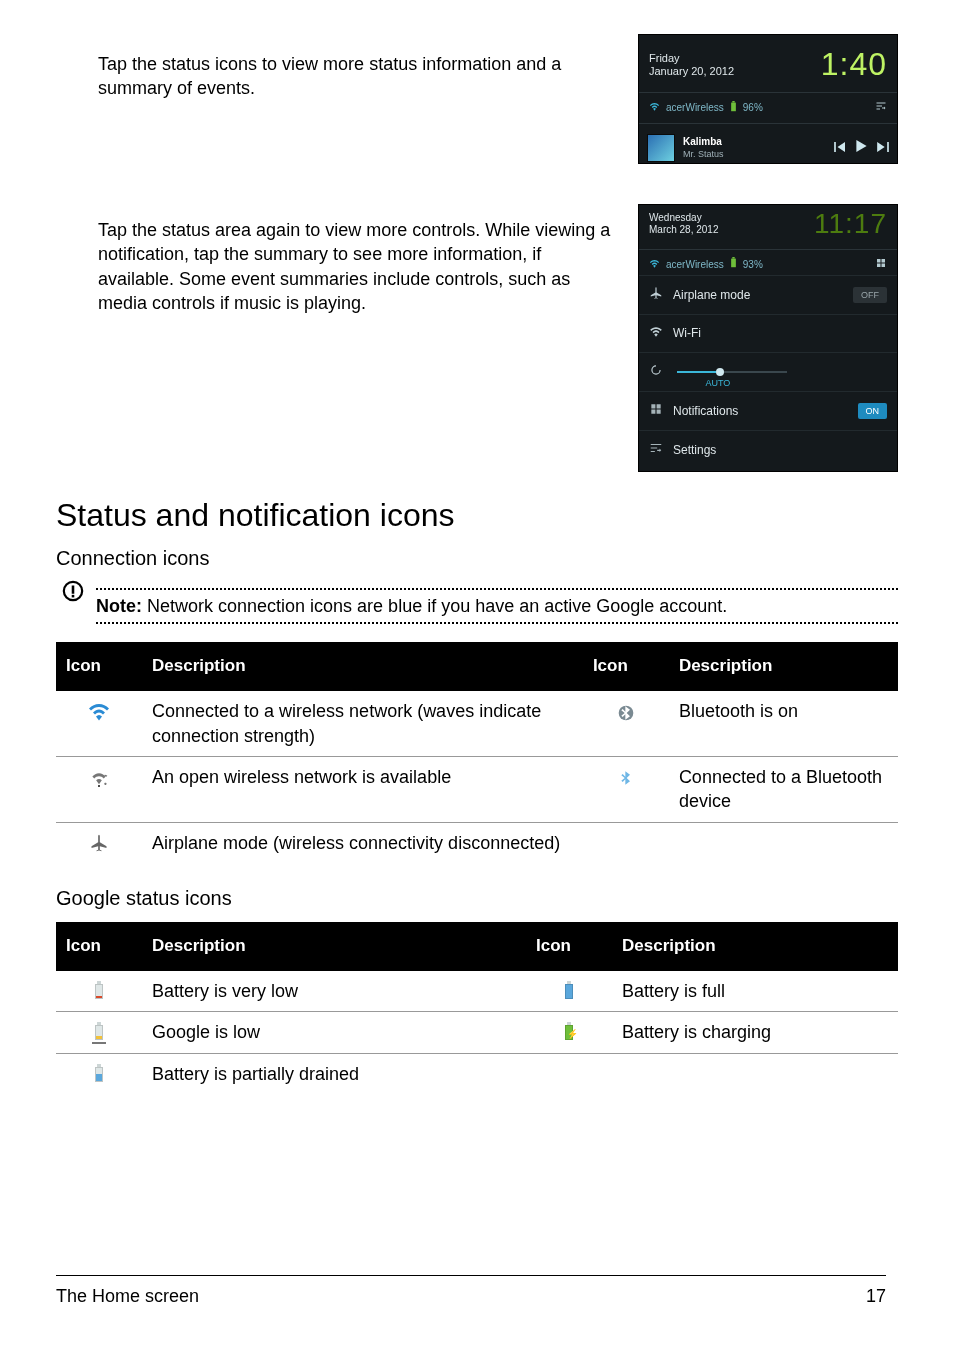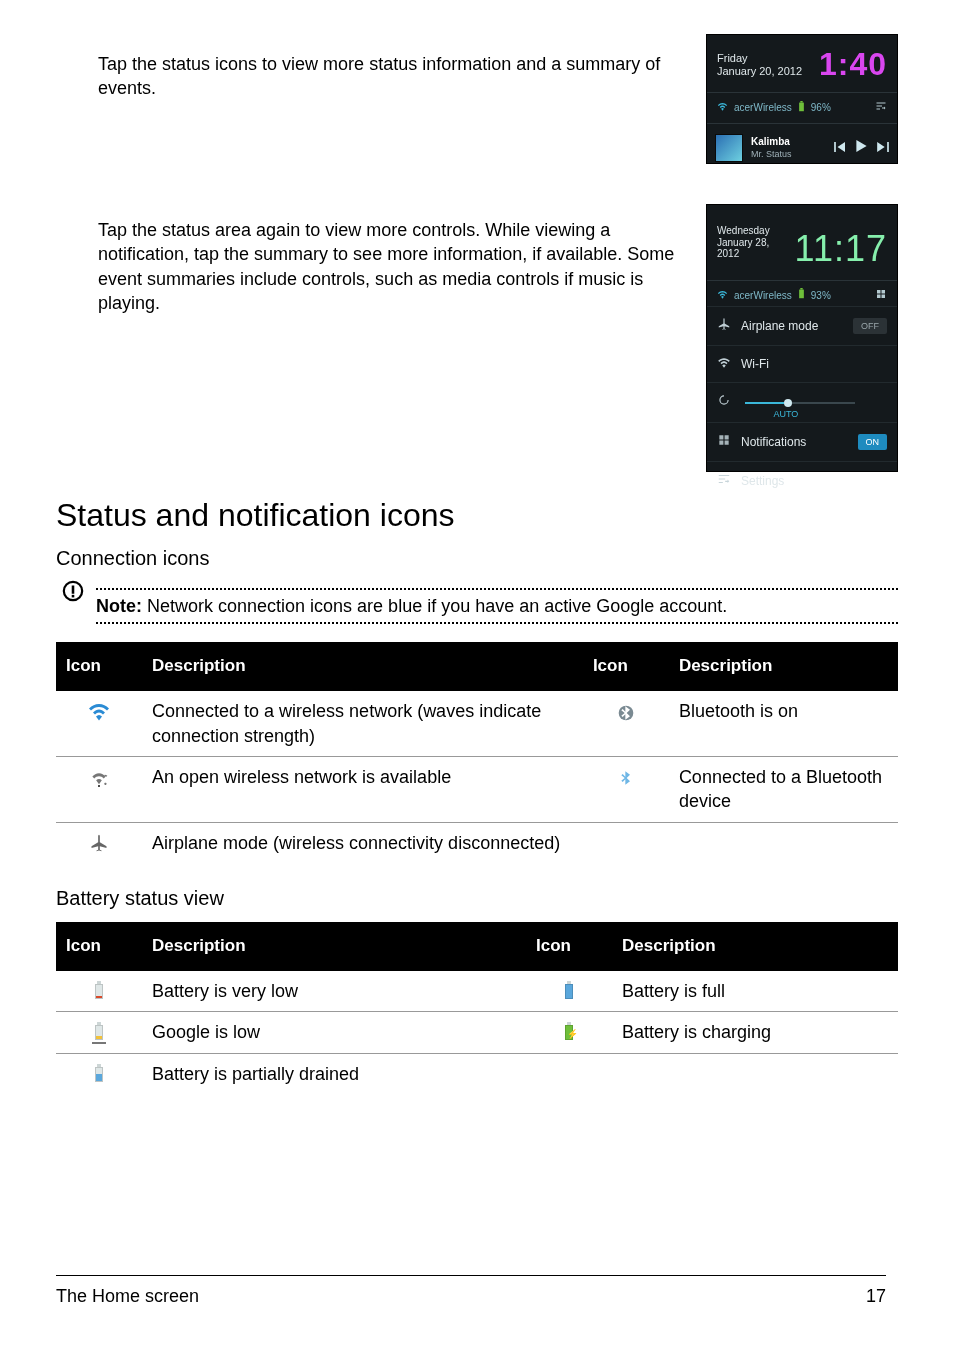--- a/index.html
+++ b/index.html
@@ -97,56 +97,56 @@
     justify-content: space-between;
     font-size: 18px;
   }
 
   
   .shot {
     background: #14191c;
     border: 1px solid #000;
     color: #dfe7ea;
     font-size: 12px;
-    width: 192px;
+    width: 260px;
     box-sizing: border-box;
     position: relative;
     font-family: Arial, sans-serif;
   }
 
   
   .shot1 { height: 130px; }
   .shot1 .row-top {
     display: flex; justify-content: space-between; align-items: center;
     padding: 8px 10px 2px 10px;
   }
   .shot1 .day { font-size: 11px; line-height: 1.15; }
-  .shot1 .time { font-size: 32px; letter-spacing: 1px; font-weight: 700; color: #d946ef; font-family: "Helvetica Neue", Arial, sans-serif; }
+  .shot1 .time { font-size: 32px; letter-spacing: 1px; font-weight: 400; color: #bef264; font-family: "Helvetica Neue", Arial, sans-serif; }
   .shot .slim-divider { height: 1px; background: #2a3338; margin: 4px 0; }
   .shot1 .status-row, .shot2 .status-row {
     display: flex; align-items: center; gap: 6px; padding: 3px 10px; font-size: 10px; color: #7fb8c8;
   }
   .shot .grow { flex: 1 1 auto; }
   .shot1 .music {
     display: flex; align-items: center; padding: 6px 8px; gap: 8px;
   }
   .shot1 .album {
     width: 26px; height: 26px;
     background: linear-gradient(135deg,#2b6fb3,#6ed0e0);
     border: 1px solid #0a0a0a;
   }
   .shot1 .track .title { font-weight: 700; font-size: 10px; color: #fff; }
   .shot1 .track .artist { font-size: 9px; color: #9fb0b7; }
   .shot1 .controls { display:flex; gap:10px; align-items:center; color:#cfe8ef; }
 
   
   .shot2 { height: 268px; margin-top: 4px; }
-  .shot2 .row-top { display:flex; align-items:flex-start; gap:10px; padding:20px 10px 2px 10px; }
+  .shot2 .row-top { display:flex; align-items:center; gap:10px; padding:0 10px 2px 10px; }
   .shot2 .day { font-size: 10px; line-height:1.15; }
-  .shot2 .time { font-size: 36px; letter-spacing:1px; font-weight:300; color:#86efac; flex:1; text-align:right; }
+  .shot2 .time { font-size: 28px; letter-spacing:1px; font-weight:300; color:#4d7c0f; flex:1; text-align:right; }
   .shot2 .list-item {
     display:flex; align-items:center; gap:10px;
     padding: 10px 10px;
     border-top: 1px solid #222a2e;
     font-size: 12px;
     color: #dfe7ea;
   }
   .shot2 .toggle {
     font-size: 9px; padding: 2px 8px; border-radius: 2px;
     background:#2b3236; color:#9aa6ab;
@@ -260,21 +260,21 @@
 
   <div class="two-col" style="margin-top:36px;">
     <div class="text-col">
       <p>Tap the status area again to view more controls. While viewing a notification, tap the summary to see more information, if available. Some event summaries include controls, such as media controls if music is playing.</p>
     </div>
     <div class="img-col">
       <div class="shot shot2">
         <div class="row-top">
           <div class="day">
             <div>Wednesday</div>
-            <div>January 28, 2012</div>
+            <div>March 28, 2012</div>
           </div>
           <div class="time">11:17</div>
         </div>
         <div class="slim-divider"></div>
         <div class="status-row">
           <span class="ico">
             <svg width="11" height="9" viewBox="0 0 24 18">
                 <path fill="#3bb7d9" d="M12 18l-3-4c1-1 2-1.5 3-1.5s2 .5 3 1.5l-3 4zm-6-8C8 8 10 7 12 7s4 1 6 3l-2 2c-1.2-1.3-2.6-2-4-2s-2.8.7-4 2l-2-2zm-4-4C5 3 8 1.5 12 1.5S19 3 22 6l-2 2C17.5 5.5 15 4.5 12 4.5S6.5 5.5 4 8L2 6z"></path>
               </svg>
           </span>
@@ -421,21 +421,21 @@
                 <path d="M21 16l-8-5V4c0-1-.5-2-1-2s-1 1-1 2v7l-8 5v2l8-2v4l-2 1v1l3-1 3 1v-1l-2-1v-4l8 2v-2z"></path>
               </svg>
         </span></td>
         <td>Airplane mode (wireless connectivity disconnected)</td>
         <td></td>
           <td></td>
       </tr>
     </tbody>
   </table>
 
-  <div class="subhead">Battery status view</div>
+  <div class="subhead">Google status icons</div>
 
   <table class="icon-table">
     <colgroup>
         <col class="icon-col">
         <col>
         <col class="icon-col">
         <col>
       </colgroup>
     <thead>
       <tr>

